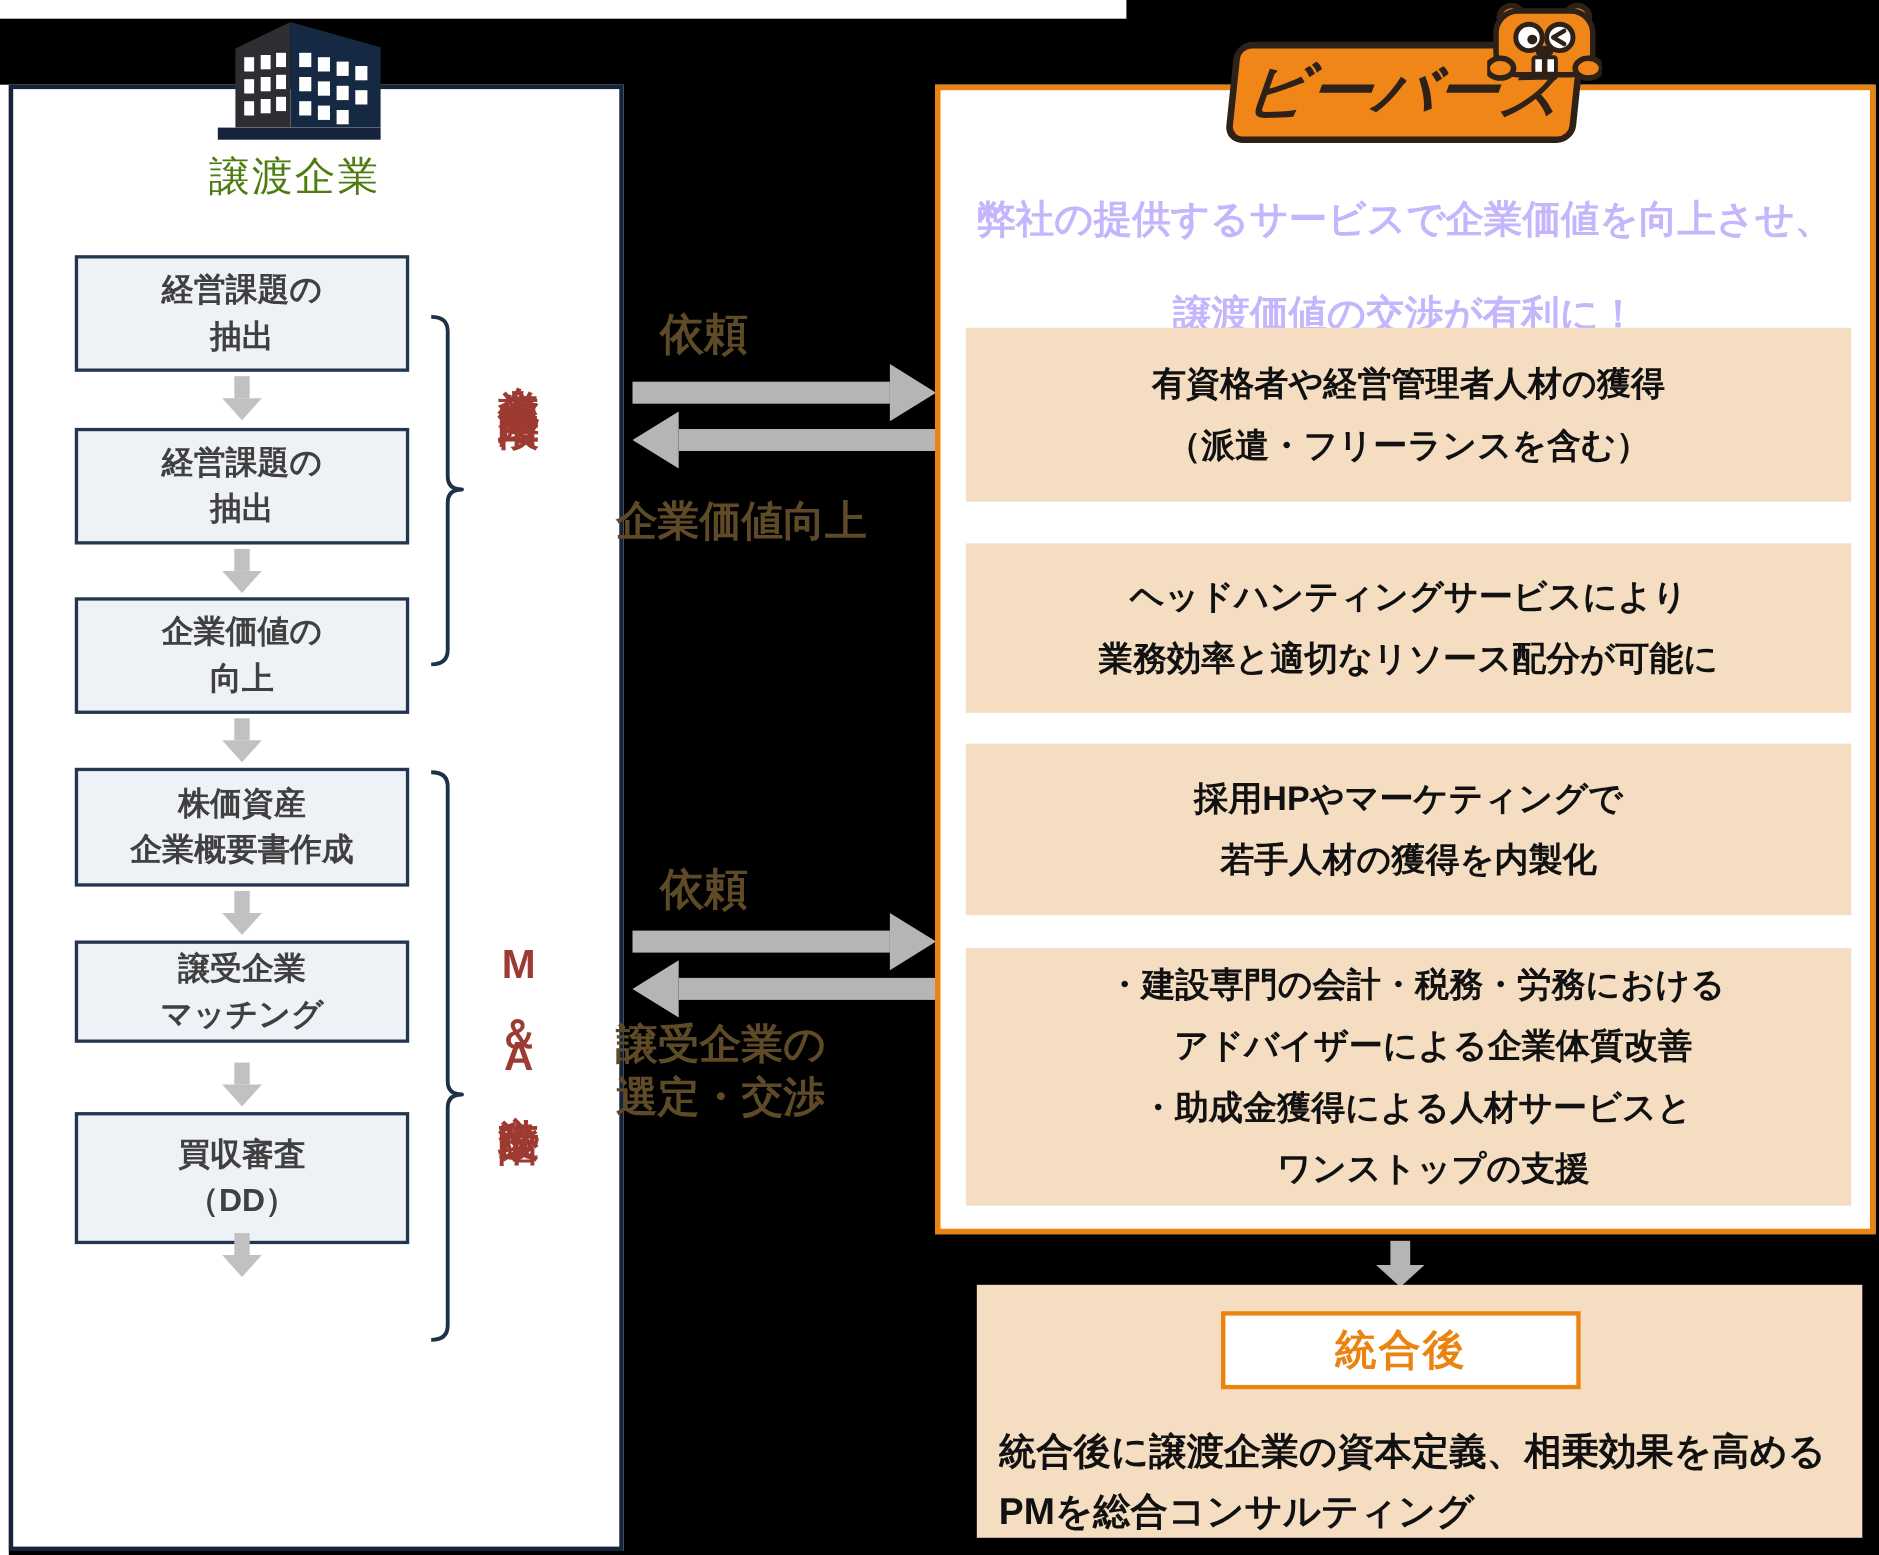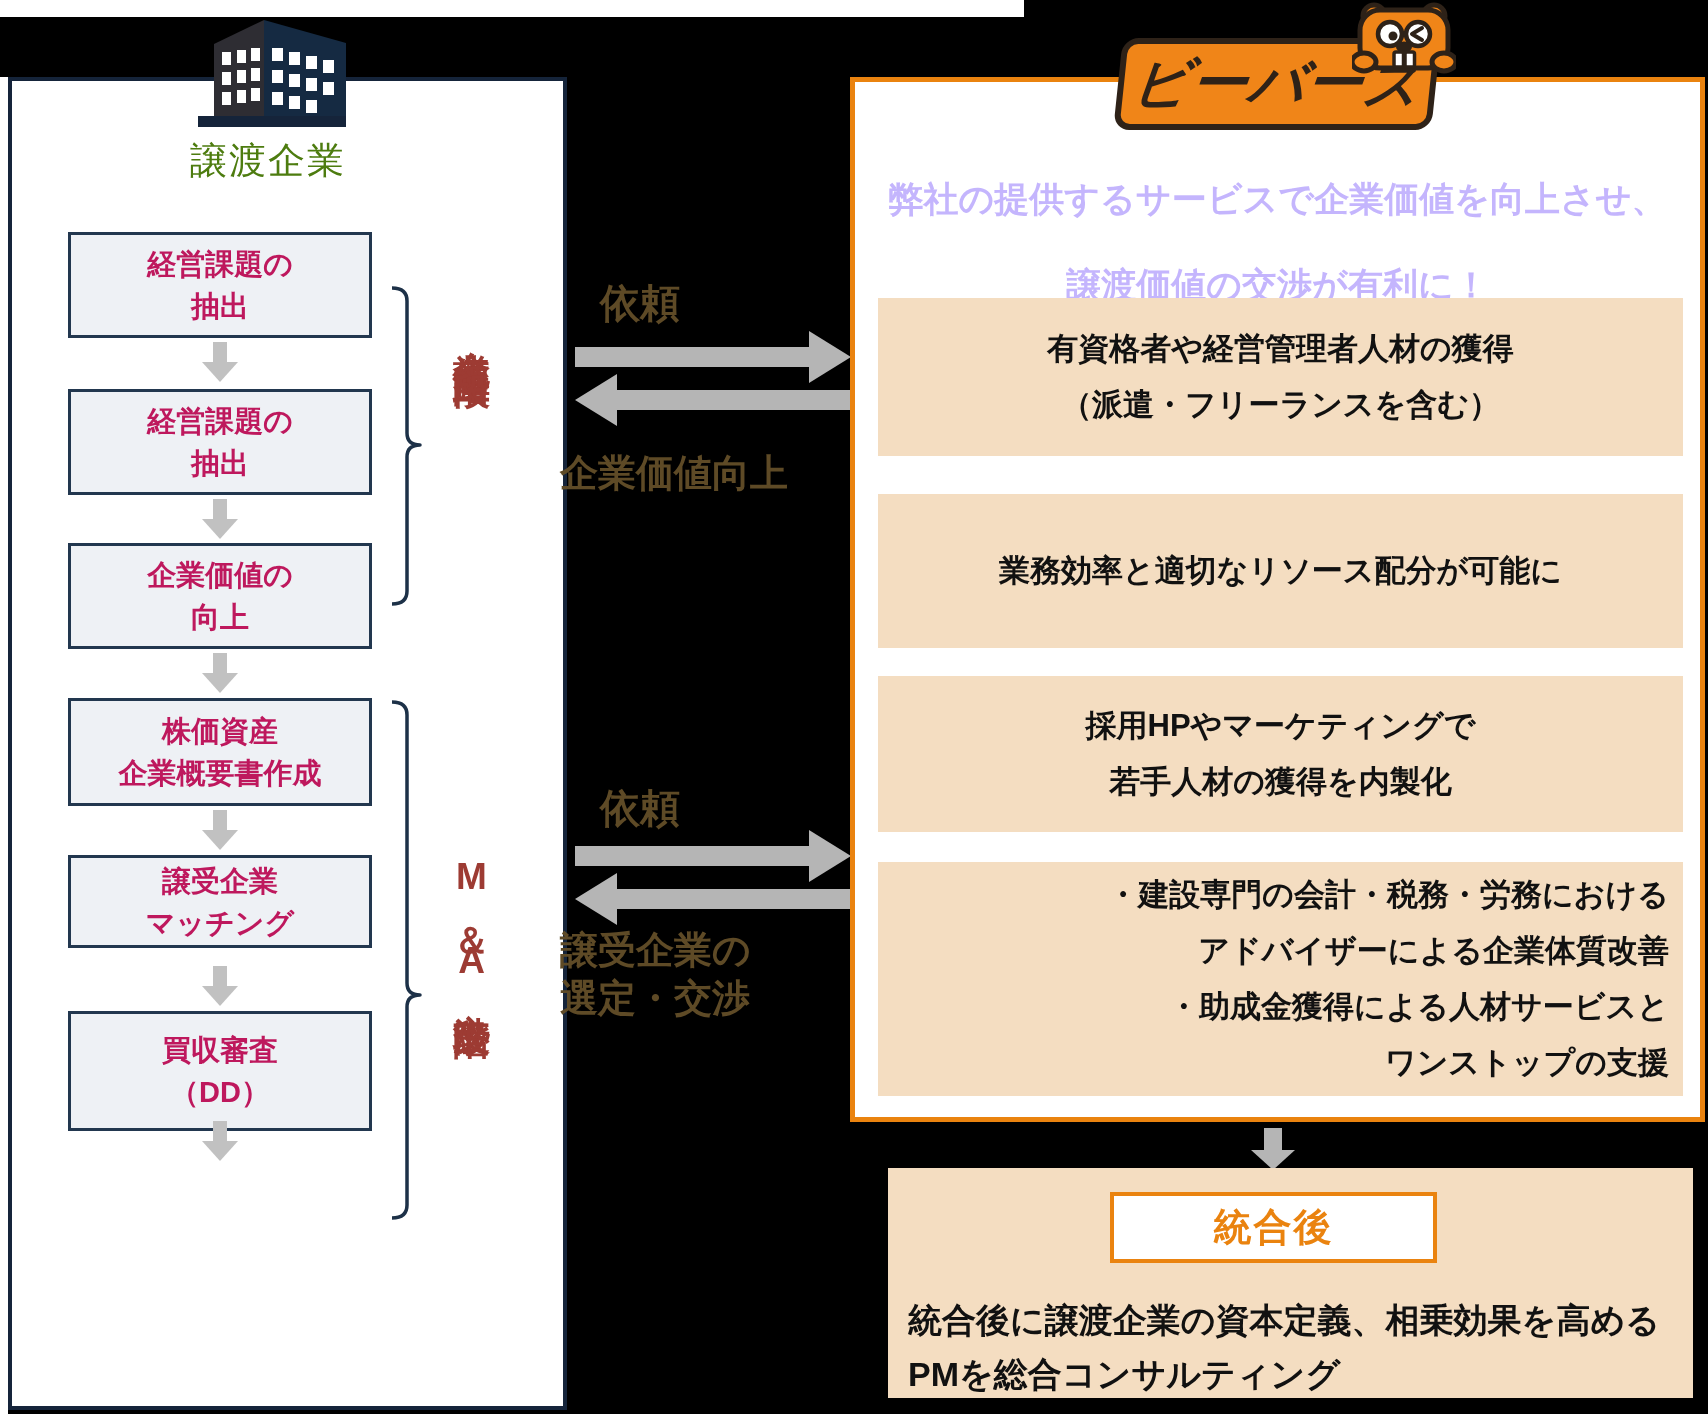--- a/index.html
+++ b/index.html
@@ -21,21 +21,21 @@
   }
   
   .company-label{
     left:128px;top:136px;width:280px;text-align:center;
     font-size:37px;font-weight:400;color:#4d7c0f;letter-spacing:2px;
   }
   .flow-box{
     left:68px;width:304px;box-sizing:border-box;
     background:#eef1f5;border:3px solid #22374f;
     display:flex;flex-direction:column;justify-content:center;align-items:center;
-    font-size:29px;font-weight:600;color:#be185d;line-height:42px;text-align:center;
+    font-size:29px;font-weight:600;color:#404040;line-height:42px;text-align:center;
   }
   .v-arrow{width:36px;height:40px;}
   .v-arrow::before{content:"";position:absolute;left:11px;top:0;width:14px;height:20px;background:#c1c1c1;}
   .v-arrow::after{content:"";position:absolute;left:0;top:20px;width:0;height:0;
     border-left:18px solid transparent;border-right:18px solid transparent;border-top:20px solid #c1c1c1;}
   .v-arrow-lg{width:44px;height:42px;}
   .v-arrow-lg::before{content:"";position:absolute;left:13px;top:0;width:18px;height:22px;background:#b5b5b5;}
   .v-arrow-lg::after{content:"";position:absolute;left:0;top:22px;width:0;height:0;
     border-left:22px solid transparent;border-right:22px solid transparent;border-top:20px solid #b5b5b5;}
   .v-label{
@@ -54,21 +54,21 @@
     transform:skewX(-6deg);
     display:flex;align-items:center;justify-content:center;
   }
   .logo-text{font-size:56px;font-weight:700;font-style:italic;color:#2e2218;letter-spacing:1px;}
   .headline{width:815px;left:870px;text-align:center;font-size:35px;font-weight:700;color:#c4b5fd;}
   .service-box{
     left:878px;width:805px;box-sizing:border-box;background:#f4ddc1;
     display:flex;flex-direction:column;justify-content:center;align-items:center;
     font-size:31px;font-weight:700;color:#111111;line-height:56px;text-align:center;
   }
-  .service-box.left-align{align-items:flex-end;padding-left:28px;padding-right:14px;text-align:left;}
+  .service-box.left-align{align-items:center;padding-left:28px;padding-right:14px;text-align:left;}
   
   .bottom-box{left:888px;top:1168px;width:805px;height:230px;background:#f4ddc1;}
   .post-badge{
     left:1110px;top:1192px;width:327px;height:71px;box-sizing:border-box;
     background:#ffffff;border:4px solid #ea830f;
     display:flex;align-items:center;justify-content:center;
     color:#ea830f;font-size:38px;font-weight:700;letter-spacing:2px;
   }
   .bottom-text{left:908px;width:775px;font-size:34px;font-weight:700;color:#111111;line-height:52px;text-align:left;}
 </style>
@@ -192,20 +192,21 @@
   </svg>
 
   <div class="abs headline" style="top:176px">弊社の提供するサービスで企業価値を向上させ、</div>
   <div class="abs headline" style="top:262px">譲渡価値の交渉が有利に！</div>
 
   <div class="abs service-box" style="top:298px;height:158px">
     <div>有資格者や経営管理者人材の獲得</div>
     <div>（派遣・フリーランスを含む）</div>
   </div>
   <div class="abs service-box" style="top:494px;height:154px">
+    <div>ヘッドハンティングサービスにより</div>
     <div>業務効率と適切なリソース配分が可能に</div>
   </div>
   <div class="abs service-box" style="top:676px;height:156px">
     <div>採用HPやマーケティングで</div>
     <div>若手人材の獲得を内製化</div>
   </div>
   <div class="abs service-box left-align" style="top:862px;height:234px">
     <div>・建設専門の会計・税務・労務における</div>
     <div>　アドバイザーによる企業体質改善</div>
     <div>・助成金獲得による人材サービスと</div>

